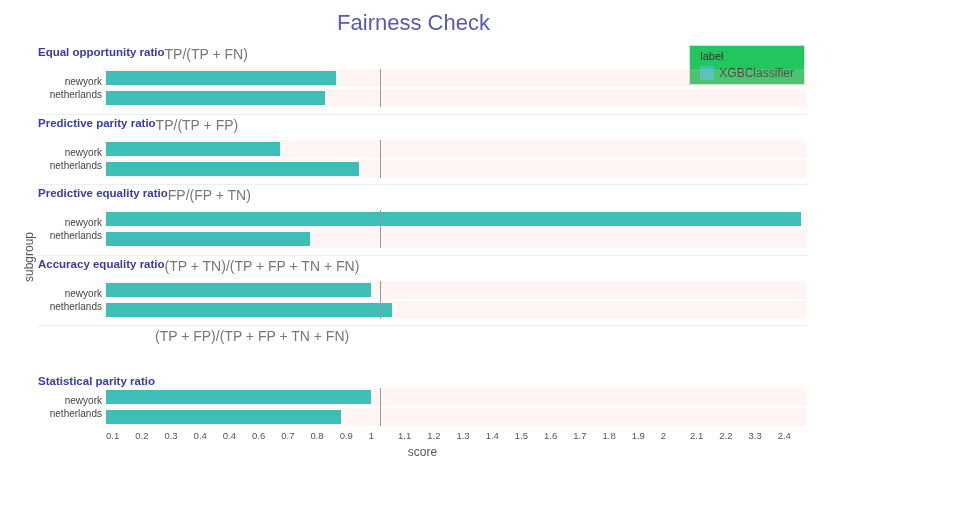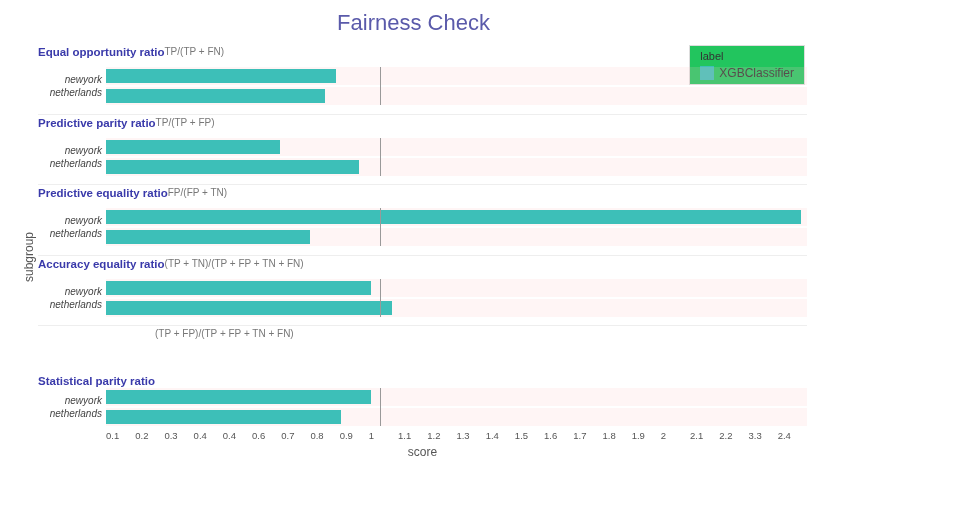--- a/index.html
+++ b/index.html
@@ -87,21 +87,21 @@
       padding: 2px 0 1px 0;
       display: flex;
       align-items: flex-start;
       gap: 0;
     }
     .metric-name {
       font-weight: bold;
       font-size: 11.5px;
     }
     .metric-formula {
-      font-size: 10px;
+      font-size: 14px;
       color: #777;
     }
     .row-label {
       font-size: 10px;
       color: #444;
       text-align: right;
       width: 68px;
       min-width: 68px;
       padding-right: 4px;
     }
@@ -134,21 +134,20 @@
       align-items: center;
       flex: 1;
     }
     .row-labels-col {
       width: 68px;
       min-width: 68px;
       display: flex;
       flex-direction: column;
       justify-content: center;
       gap: 2px;
-      font-style: italic;
     }
     .tracks-col {
       flex: 1;
       position: relative;
     }
     .track-row {
       height: 18px;
       position: relative;
       background: rgba(255, 200, 200, 0.18);
       margin-bottom: 2px;

